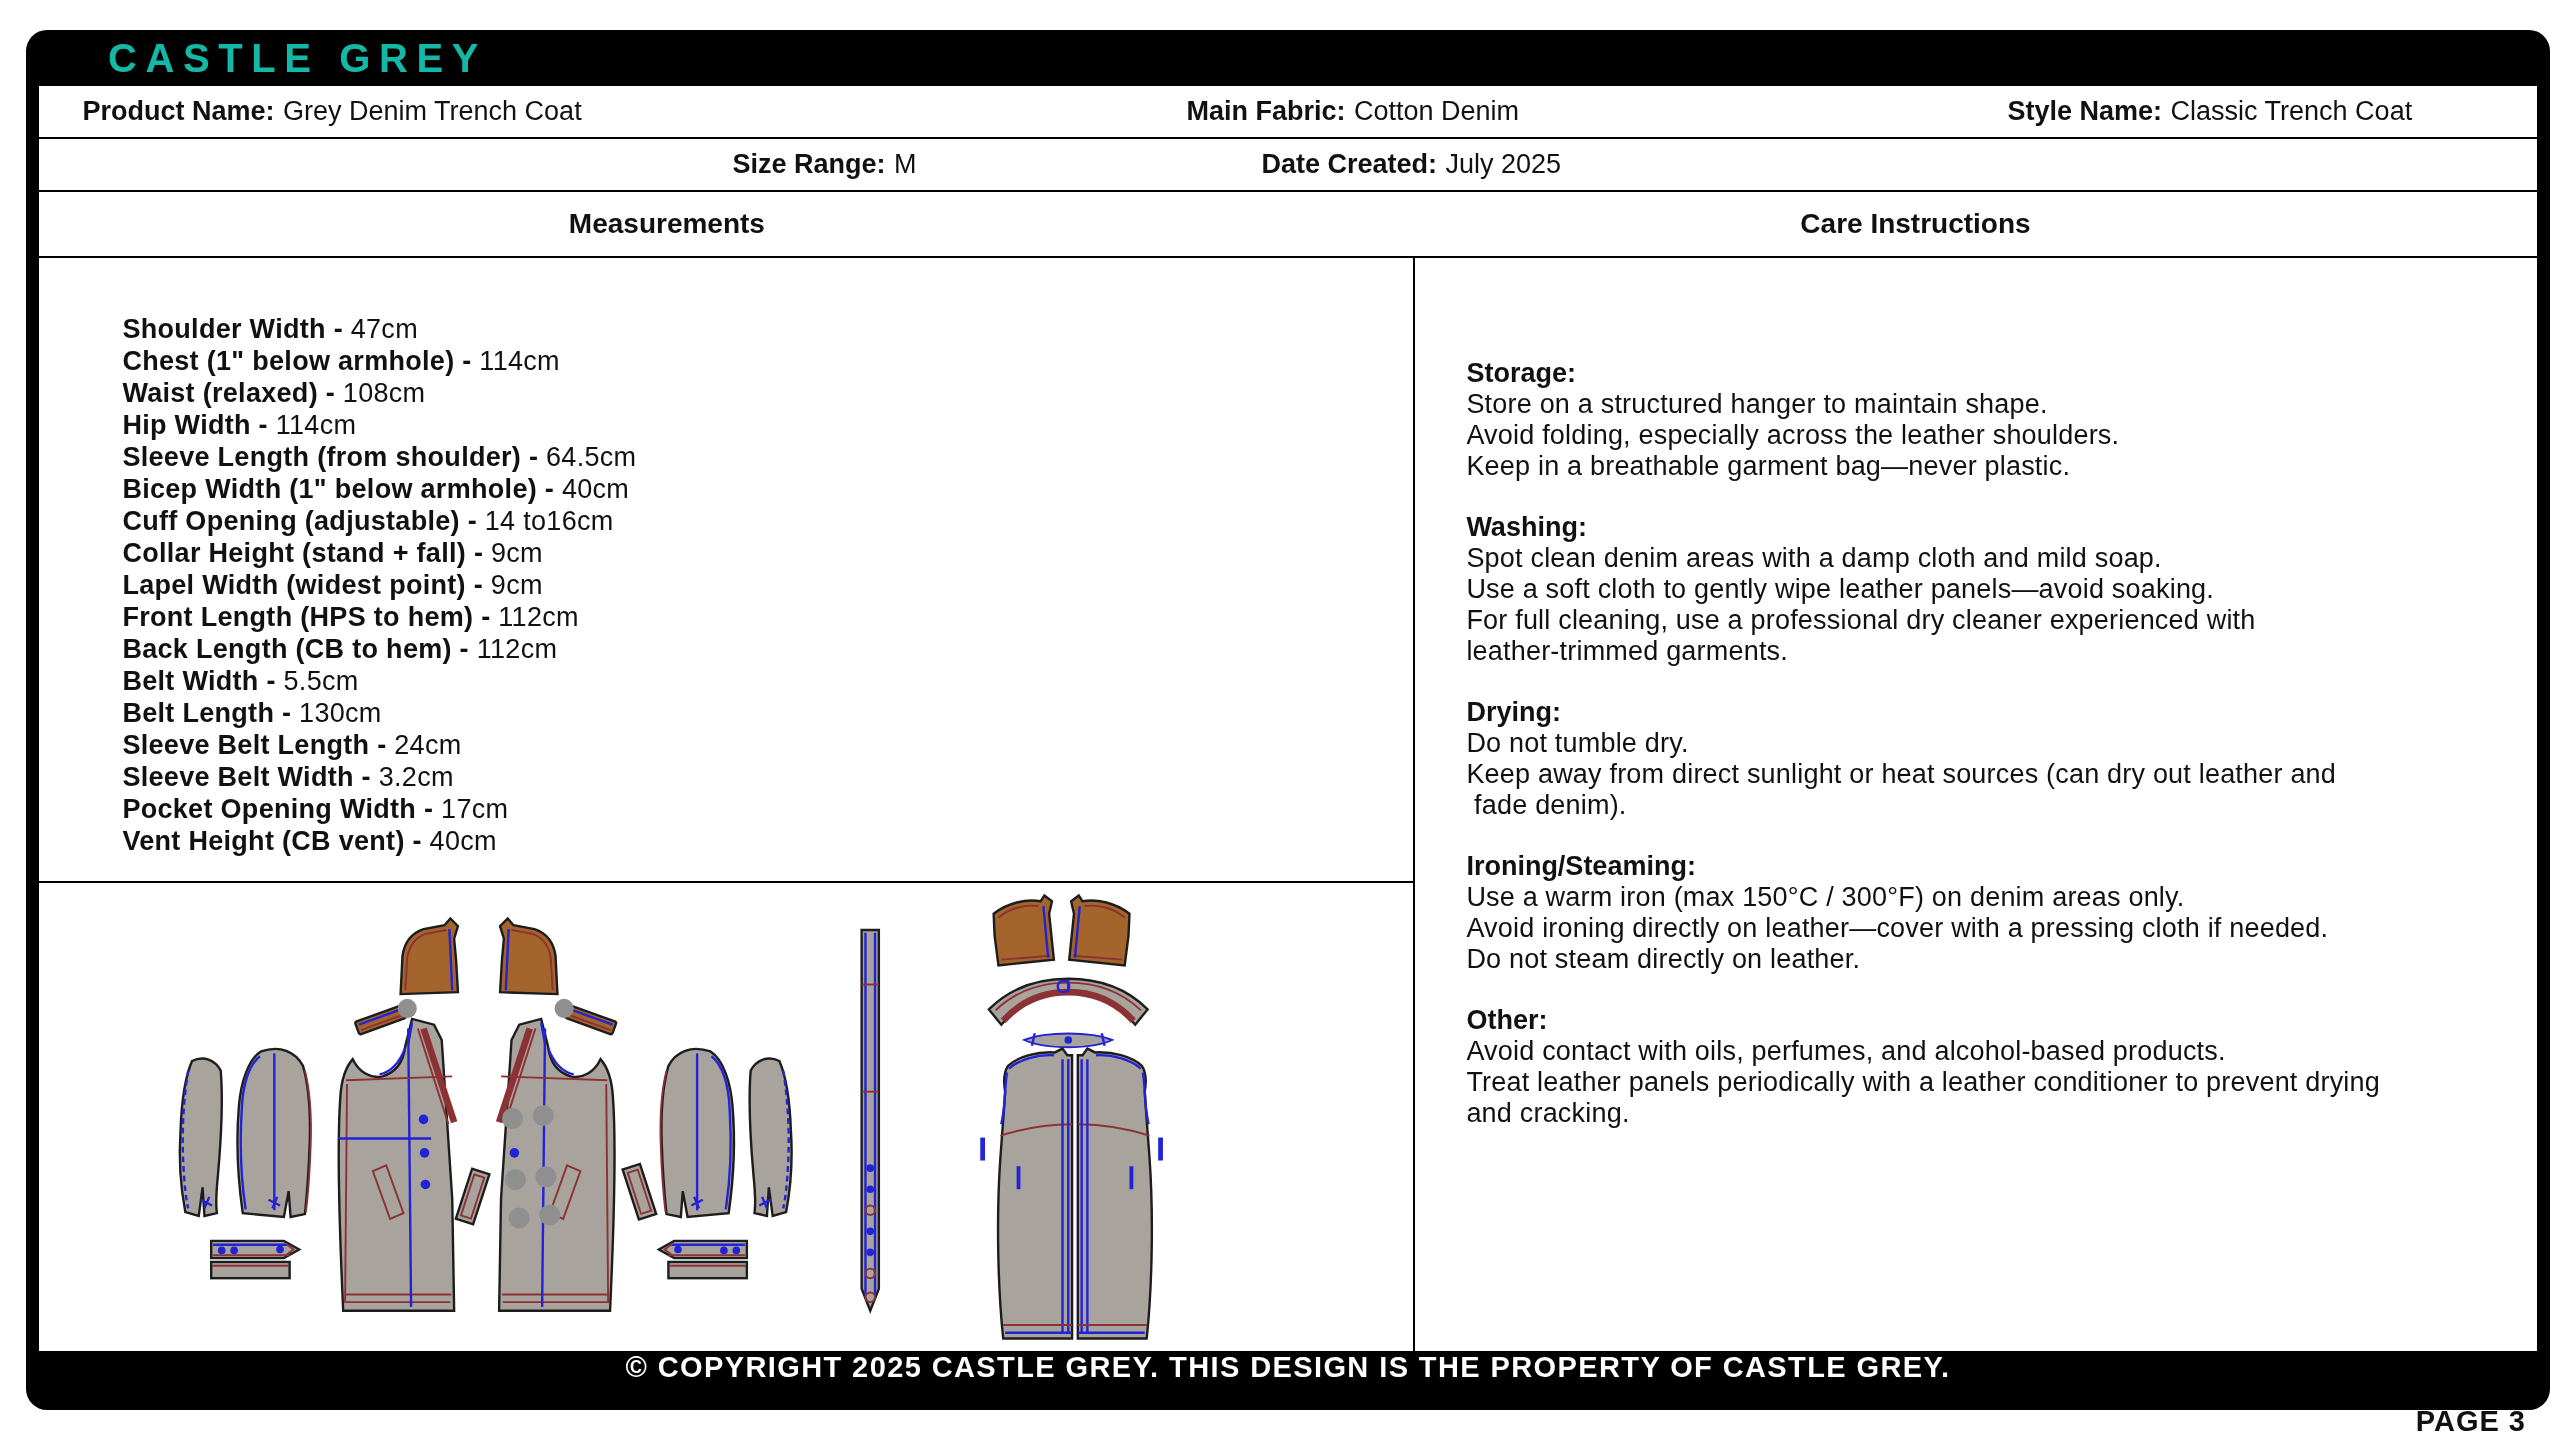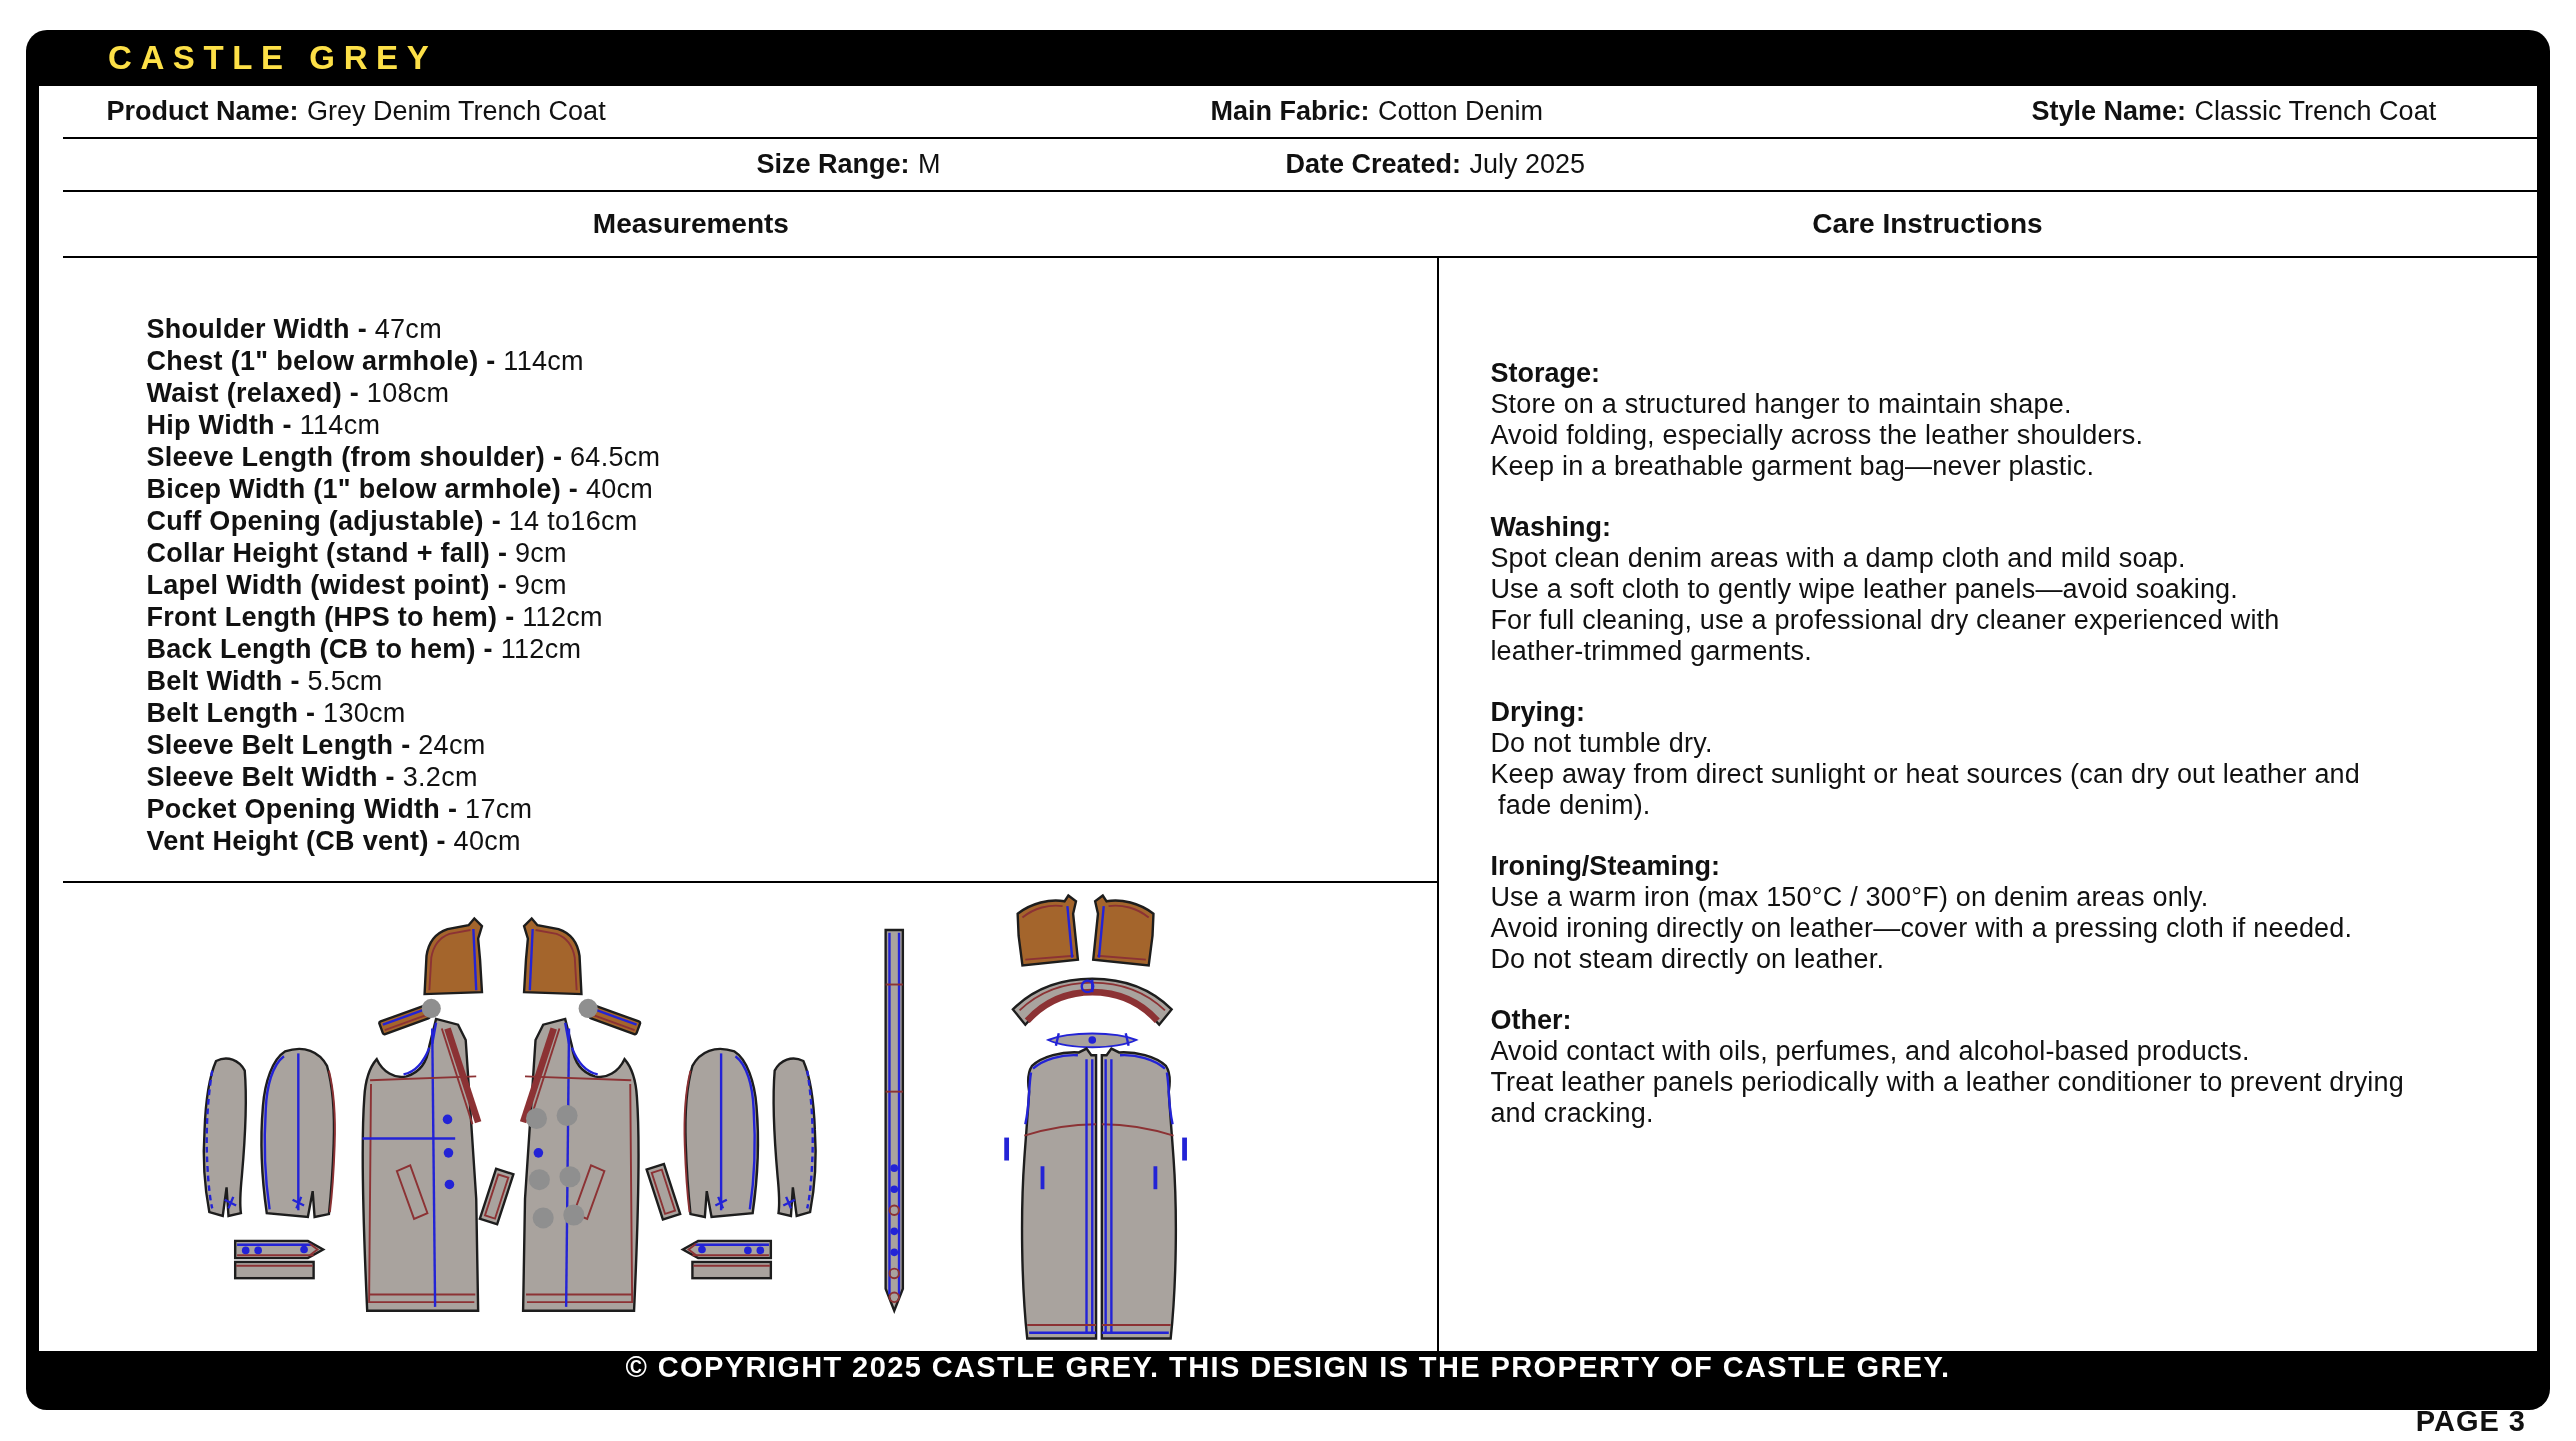--- a/index.html
+++ b/index.html
@@ -4,24 +4,24 @@
 <style>
   * { margin:0; padding:0; box-sizing:border-box; }
   html,body { background:#ffffff; }
   body { width:2576px; height:1441px; position:relative; font-family:"Liberation Sans", sans-serif; color:#111; }
 
   .frame { position:absolute; left:26px; top:30px; width:2524px; height:1380px;
            background:#000; border-radius:21px; }
 
   .topbar { position:absolute; left:0; top:0; right:0; height:56px;
             display:flex; align-items:center; padding-left:82px; }
-  .brand { color:#fde047; font-size:33px; font-weight:700; letter-spacing:8.6px; }
+  .brand { color:#14b8a6; font-size:40px; font-weight:700; letter-spacing:8.6px; }
 
   .content { position:absolute; left:13.4px; right:13.4px; top:56px; bottom:59px;
-             background:#fff; display:flex; flex-direction:column; overflow:hidden;padding-left:24px; }
+             background:#fff; display:flex; flex-direction:column; overflow:hidden; }
 
   .row { position:relative; width:100%; font-size:27px; }
   .row1 { height:55px; border-bottom:2.9px solid #000; }
   .row2 { height:56px; border-bottom:2.9px solid #000; }
   .row3 { height:69px; border-bottom:2.9px solid #000; display:flex; }
   .cell { position:absolute; top:50%; transform:translateY(-50%); white-space:nowrap; }
   .cell .v { margin-left:8.6px; font-weight:400; }
   .cell strong { font-weight:700; }
   .c-product { left:43px; }
   .c-fabric  { left:1147px; }

